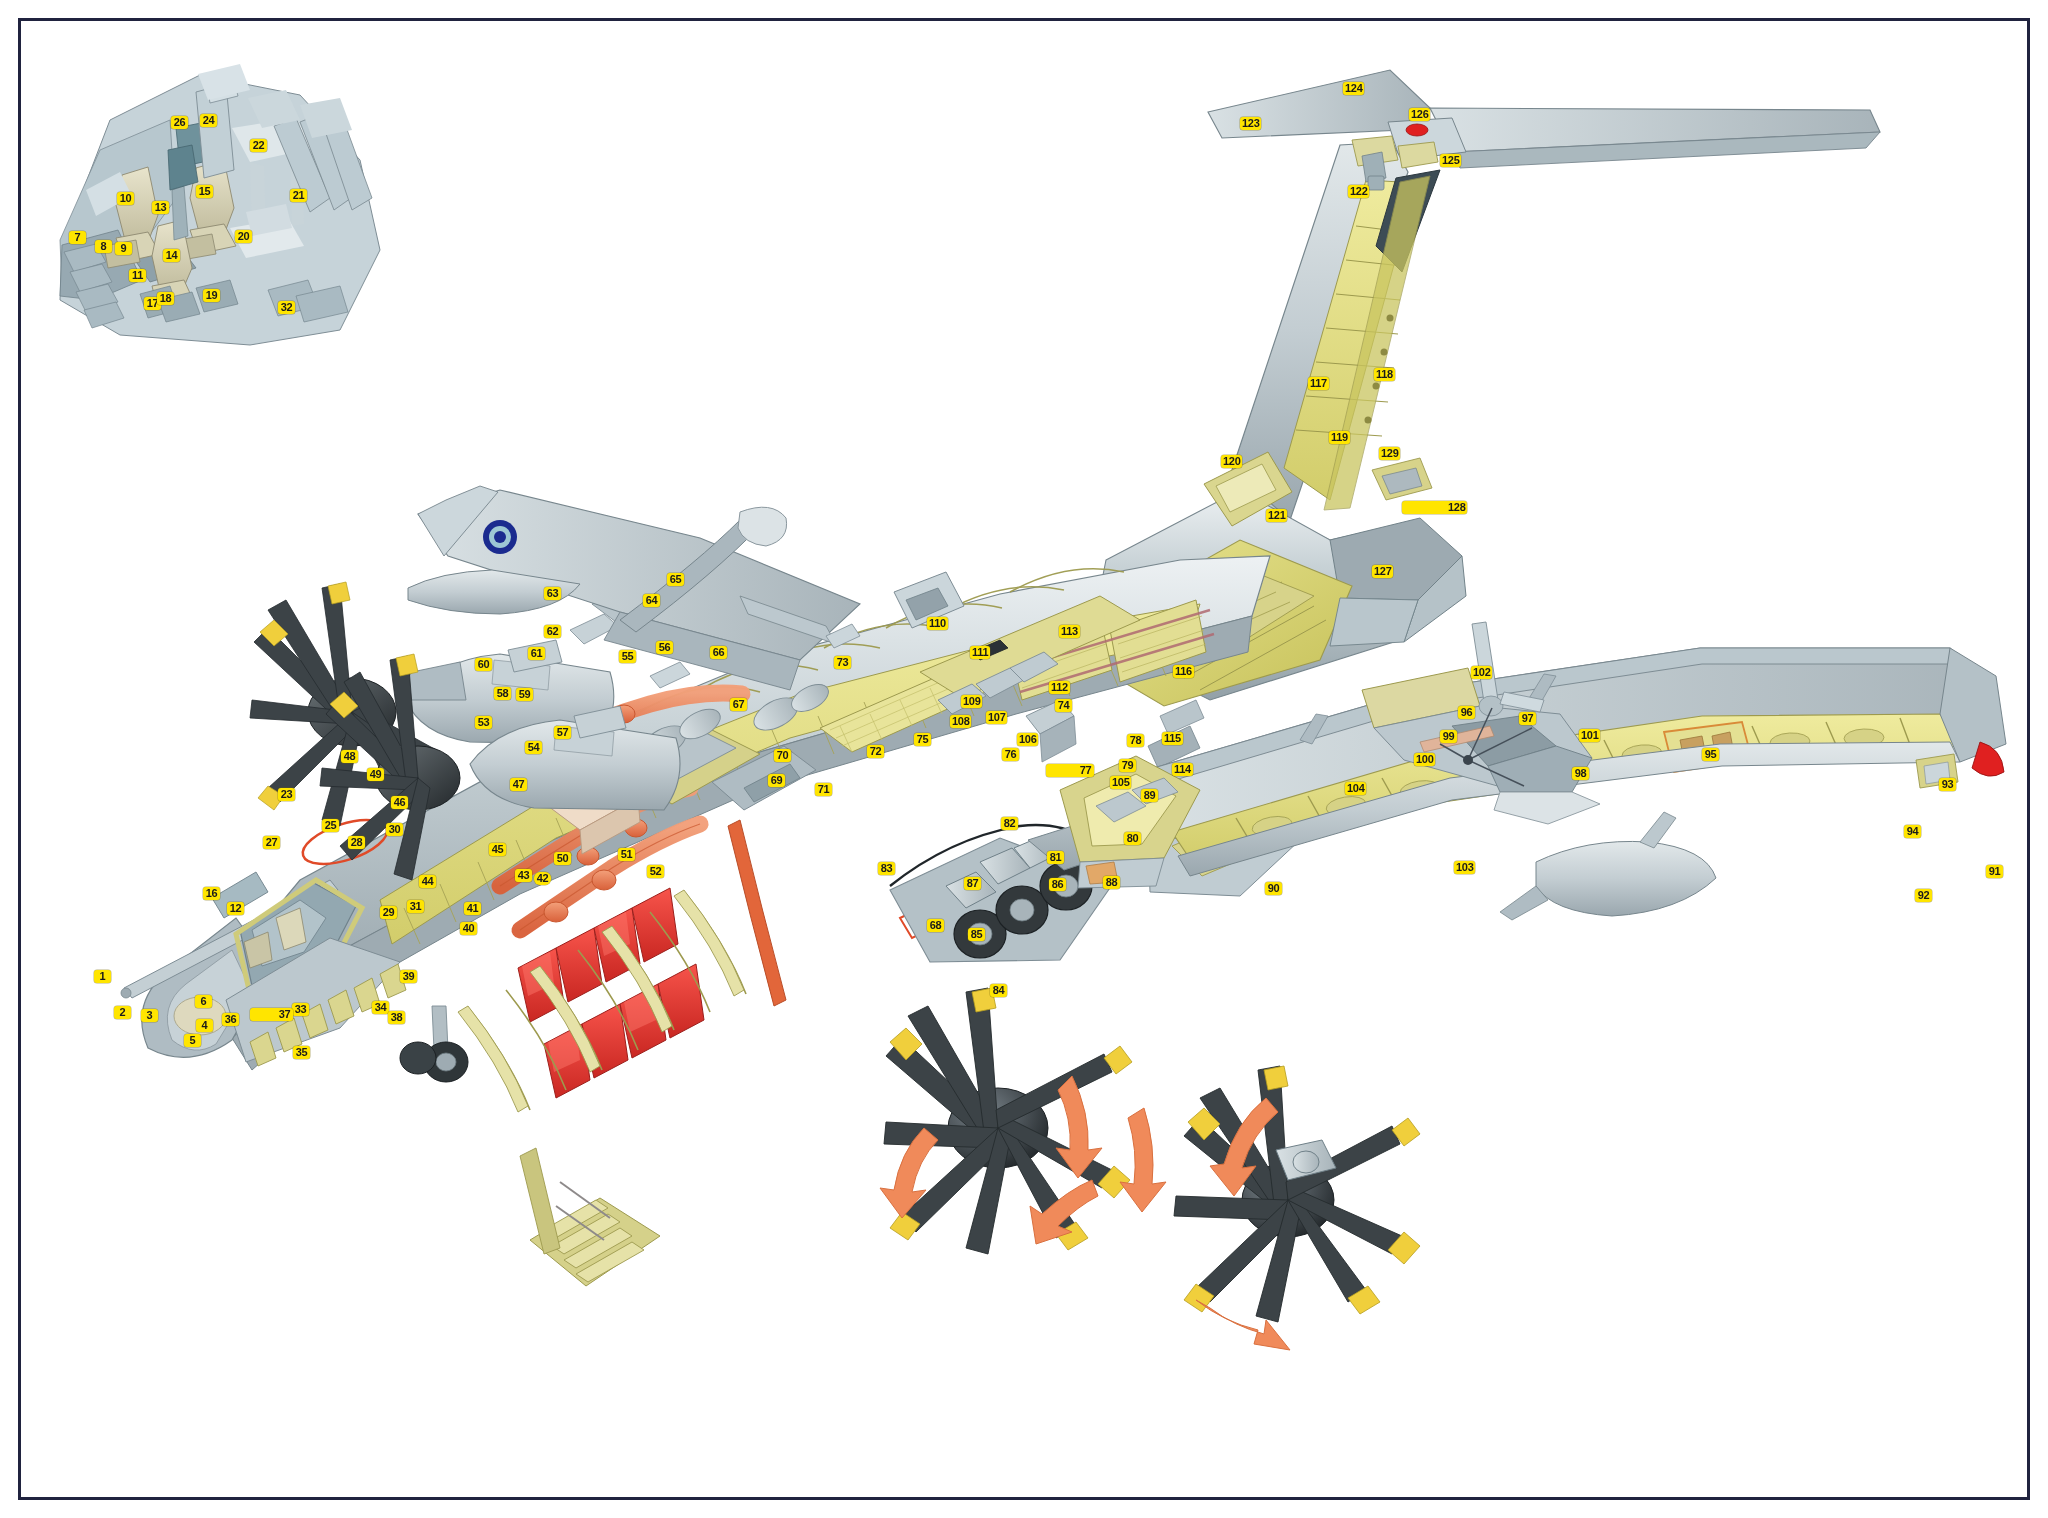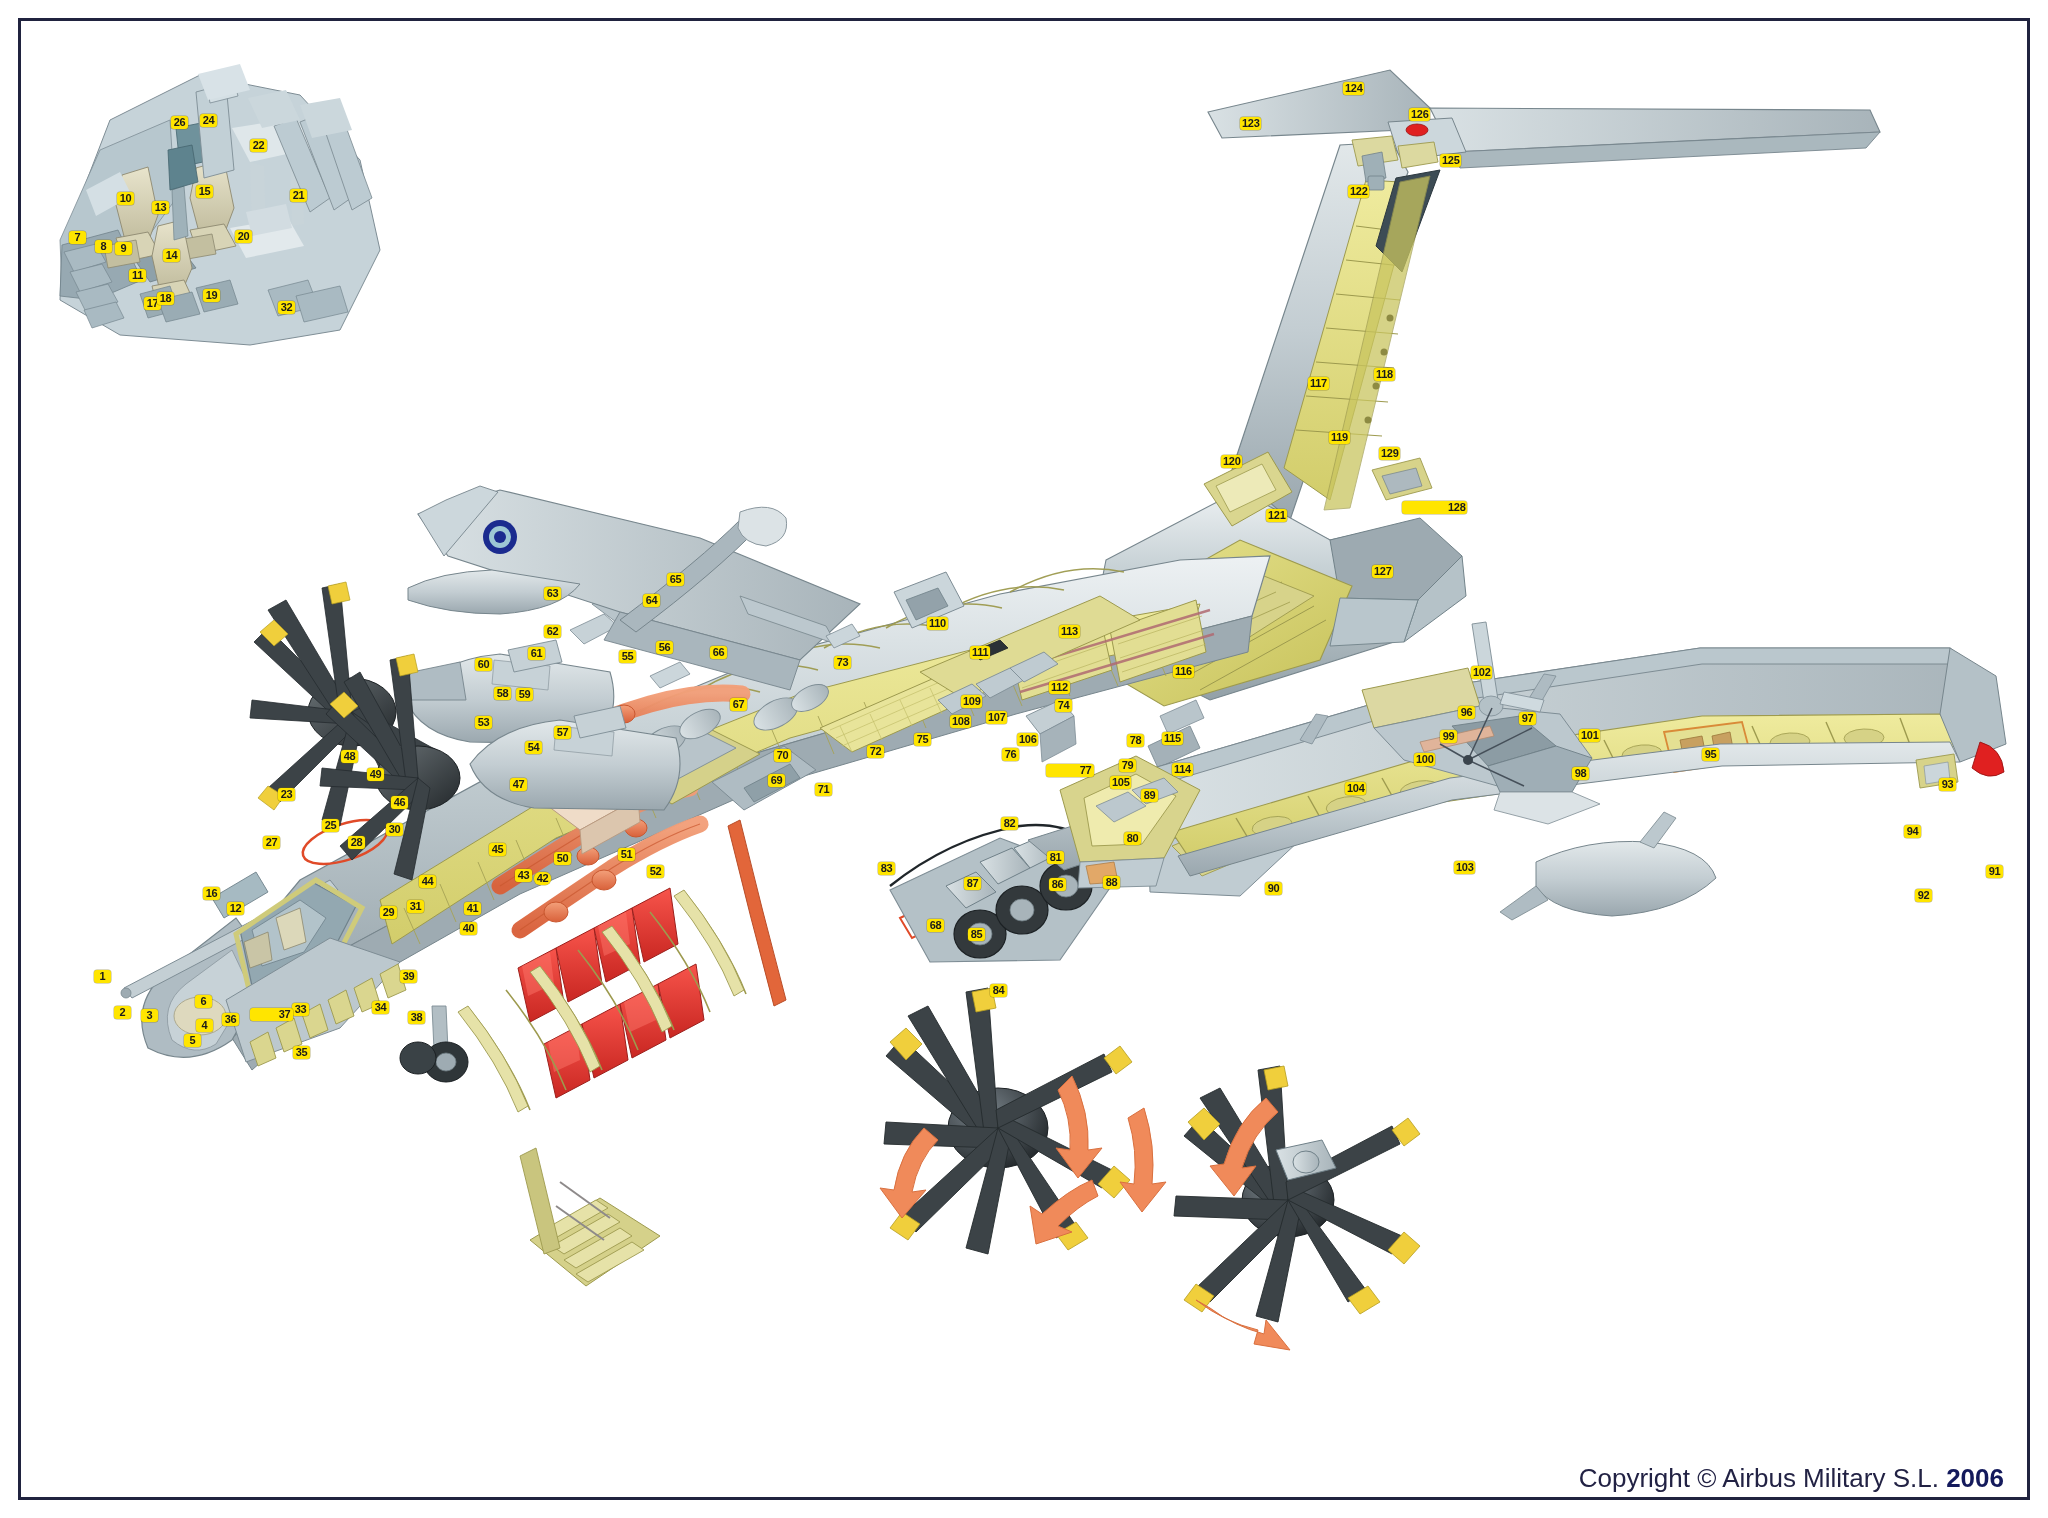--- a/index.html
+++ b/index.html
@@ -769,21 +769,21 @@
       <div class="cal" style="left: 348px; top: 836px;">28</div>
       <div class="cal" style="left: 380px; top: 906px;">29</div>
       <div class="cal" style="left: 386px; top: 823px;">30</div>
       <div class="cal" style="left: 407px; top: 900px;">31</div>
       <div class="cal" style="left: 278px; top: 301px;">32</div>
       <div class="cal" style="left: 292px; top: 1003px;">33</div>
       <div class="cal" style="left: 372px; top: 1001px;">34</div>
       <div class="cal" style="left: 293px; top: 1046px;">35</div>
       <div class="cal" style="left: 222px; top: 1013px;">36</div>
       <div class="cal" style="left: 250px; top: 1008px; padding-left: 28px;">37</div>
-      <div class="cal" style="left: 408px; top: 1011px;">38</div>
+      <div class="cal" style="left: 388px; top: 1011px;">38</div>
       <div class="cal" style="left: 400px; top: 970px;">39</div>
       <div class="cal" style="left: 460px; top: 922px;">40</div>
       <div class="cal" style="left: 464px; top: 902px;">41</div>
       <div class="cal" style="left: 534px; top: 872px; border-radius: 6px;">42</div>
       <div class="cal" style="left: 515px; top: 869px;">43</div>
       <div class="cal" style="left: 419px; top: 875px;">44</div>
       <div class="cal" style="left: 489px; top: 843px;">45</div>
       <div class="cal" style="left: 391px; top: 796px;">46</div>
       <div class="cal" style="left: 510px; top: 778px;">47</div>
       <div class="cal" style="left: 341px; top: 750px;">48</div>
@@ -863,20 +863,14 @@
       <div class="cal" style="left: 1348px; top: 185px;">122</div>
       <div class="cal" style="left: 1240px; top: 117px;">123</div>
       <div class="cal" style="left: 1343px; top: 82px;">124</div>
       <div class="cal" style="left: 1440px; top: 154px;">125</div>
       <div class="cal" style="left: 1409px; top: 108px;">126</div>
       <div class="cal" style="left: 1372px; top: 565px;">127</div>
       <div class="cal" style="left: 1402px; top: 501px; padding-left: 46px;">128</div>
       <div class="cal" style="left: 1379px; top: 447px;">129</div>
     </div>
 
-  <div class="copy">
-    <span>Copyright</span>
-    <span>©</span>
-    <span>Airbus Military S.L.</span>
-    <b>2006</b>
-  </div>
 
 </div>
 
 </body></html>

